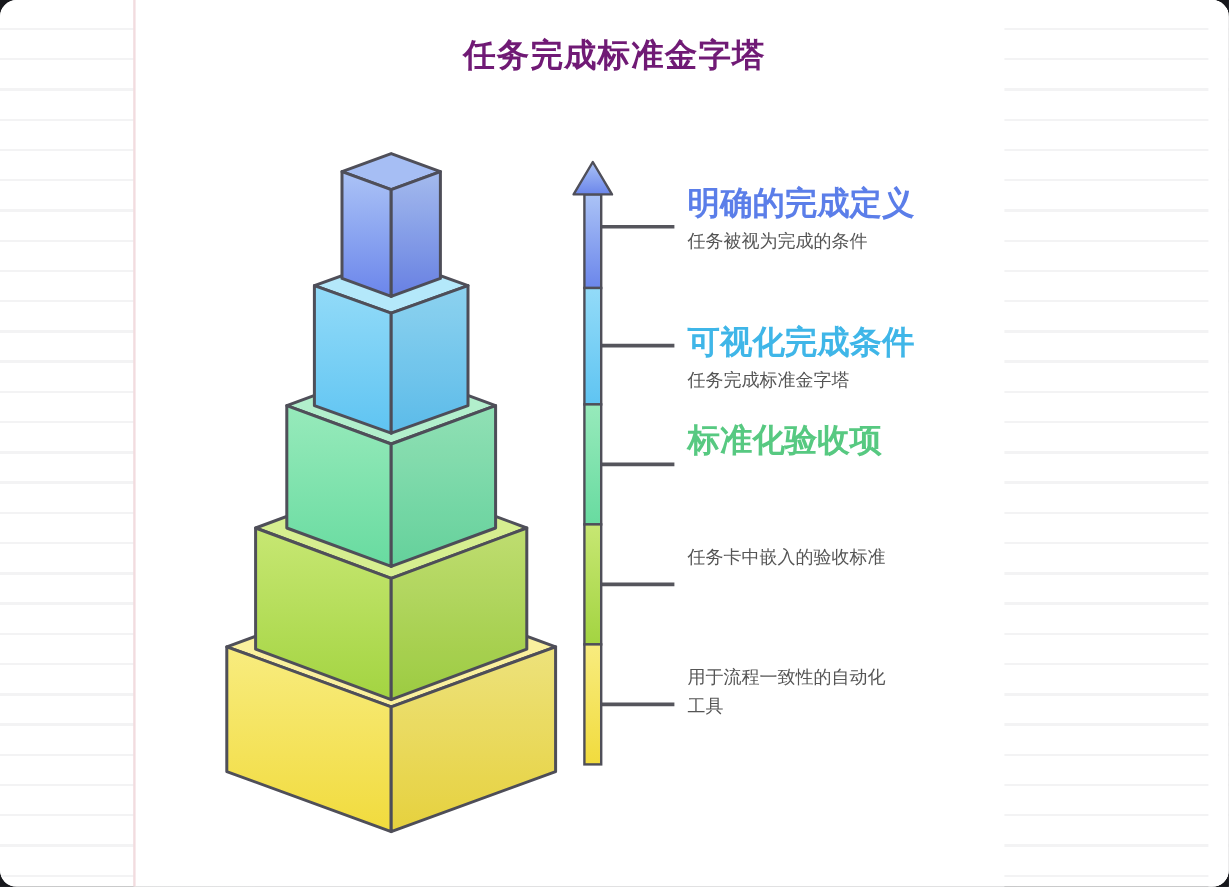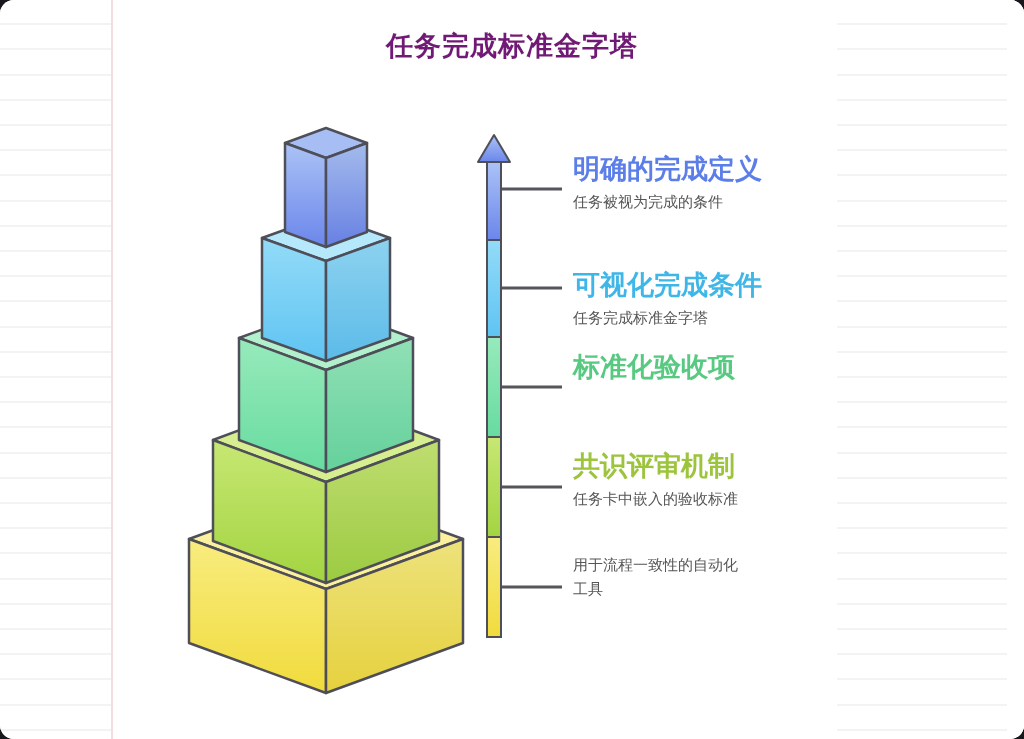--- a/index.html
+++ b/index.html
@@ -106,20 +106,19 @@
       <div class="level-desc">任务被视为完成的条件</div>
     </div>
     <div class="level-label">
       <div class="level-title" style="color: rgb(63, 182, 232);">可视化完成条件</div>
       <div class="level-desc">任务完成标准金字塔</div>
     </div>
     <div class="level-label">
       <div class="level-title" style="color: rgb(87, 201, 129);">标准化验收项</div>
     </div>
     <div class="level-label">
-      <div class="level-title" style="color: rgb(156, 196, 60);">共识评审机制</div>
       <div class="level-desc">任务卡中嵌入的验收标准</div>
     </div>
     <div class="level-label">
       <div class="level-desc">用于流程一致性的自动化工具</div>
     </div>
   </div>
 </div>
 
 </body></html>

